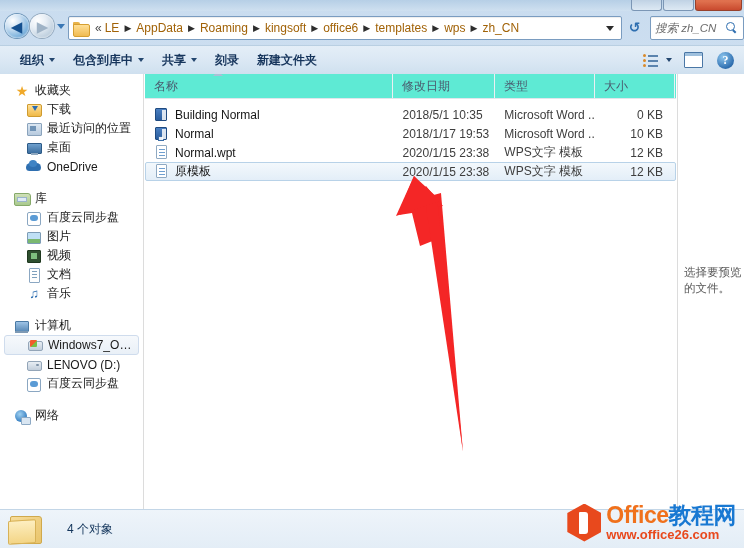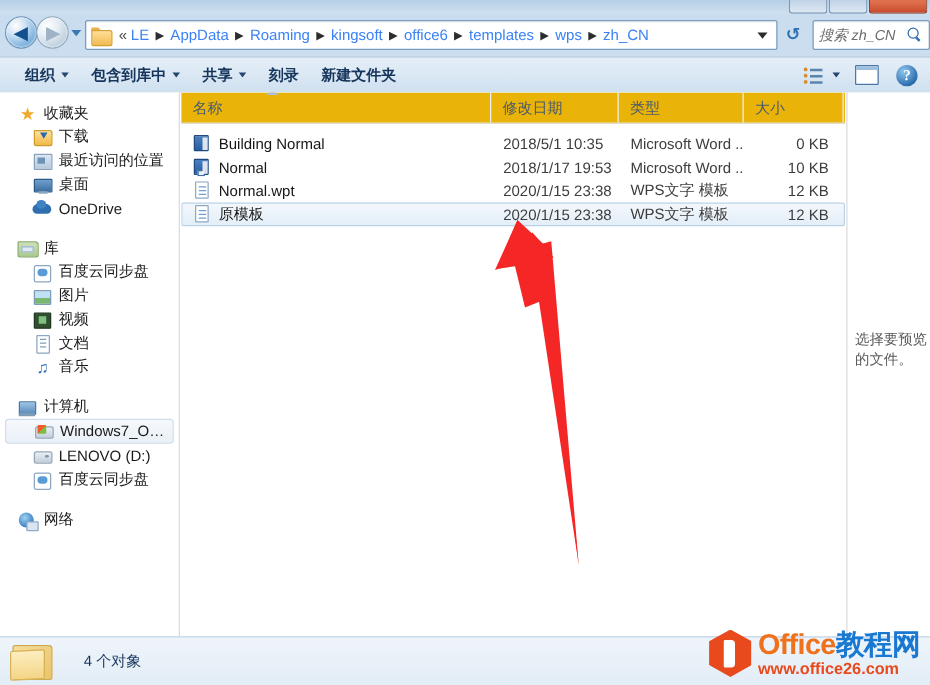--- a/index.html
+++ b/index.html
@@ -129,21 +129,21 @@
   .crumbs {
     display: flex;
     align-items: center;
     flex: 1 1 auto;
     overflow: hidden;
     white-space: nowrap;
     font-size: 12px;
   }
   .crumb {
     padding: 1px 2px;
-    color: #3b82f6;
+    color: #a16207;
   }
   .crumb.chev-start { color: #4a4a4a; padding-right: 1px; }
   .sep {
     color: #2d2d2d;
     font-size: 9px;
     padding: 0 3px;
   }
   .addr-caret {
     flex: 0 0 auto;
     margin-right: 7px;
@@ -539,21 +539,21 @@
     position: absolute;
     left: 145px; top: 0;
     width: 531px; height: 435px;
     background: #ffffff;
     overflow: hidden;
   }
   .col-headers {
     position: relative;
     height: 24px;
     border-bottom: 1px solid #e0e6ec;
-    background: #eab308;
+    background: #5eead4;
     display: flex;
     align-items: center;
   }
   .col-h {
     height: 24px;
     line-height: 24px;
     font-size: 12px;
     color: #4a5b6e;
     box-sizing: border-box;
     padding-left: 9px;

